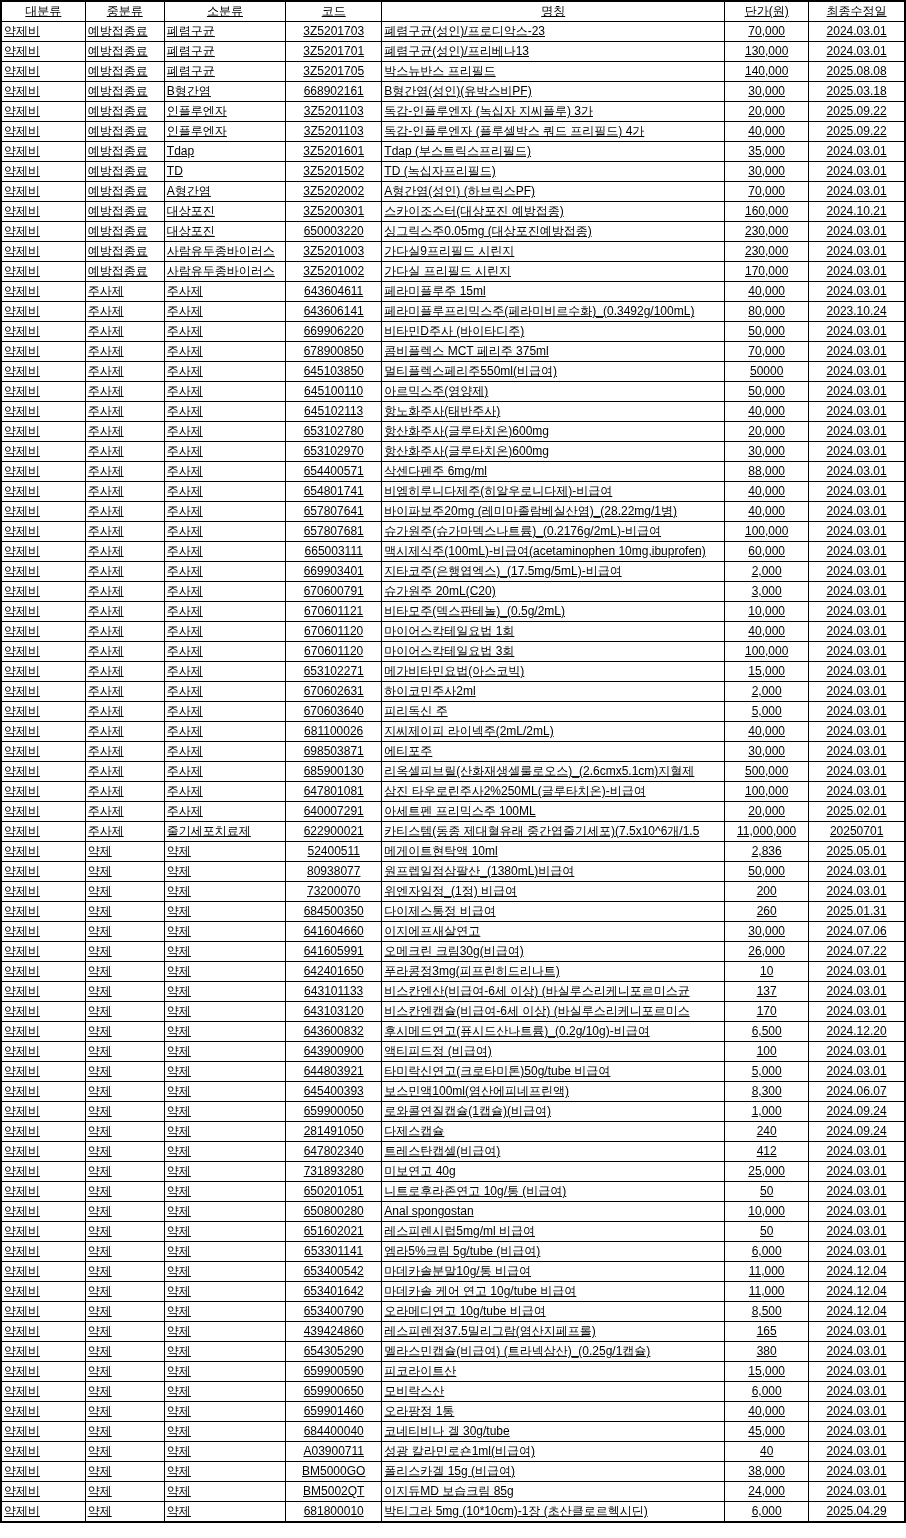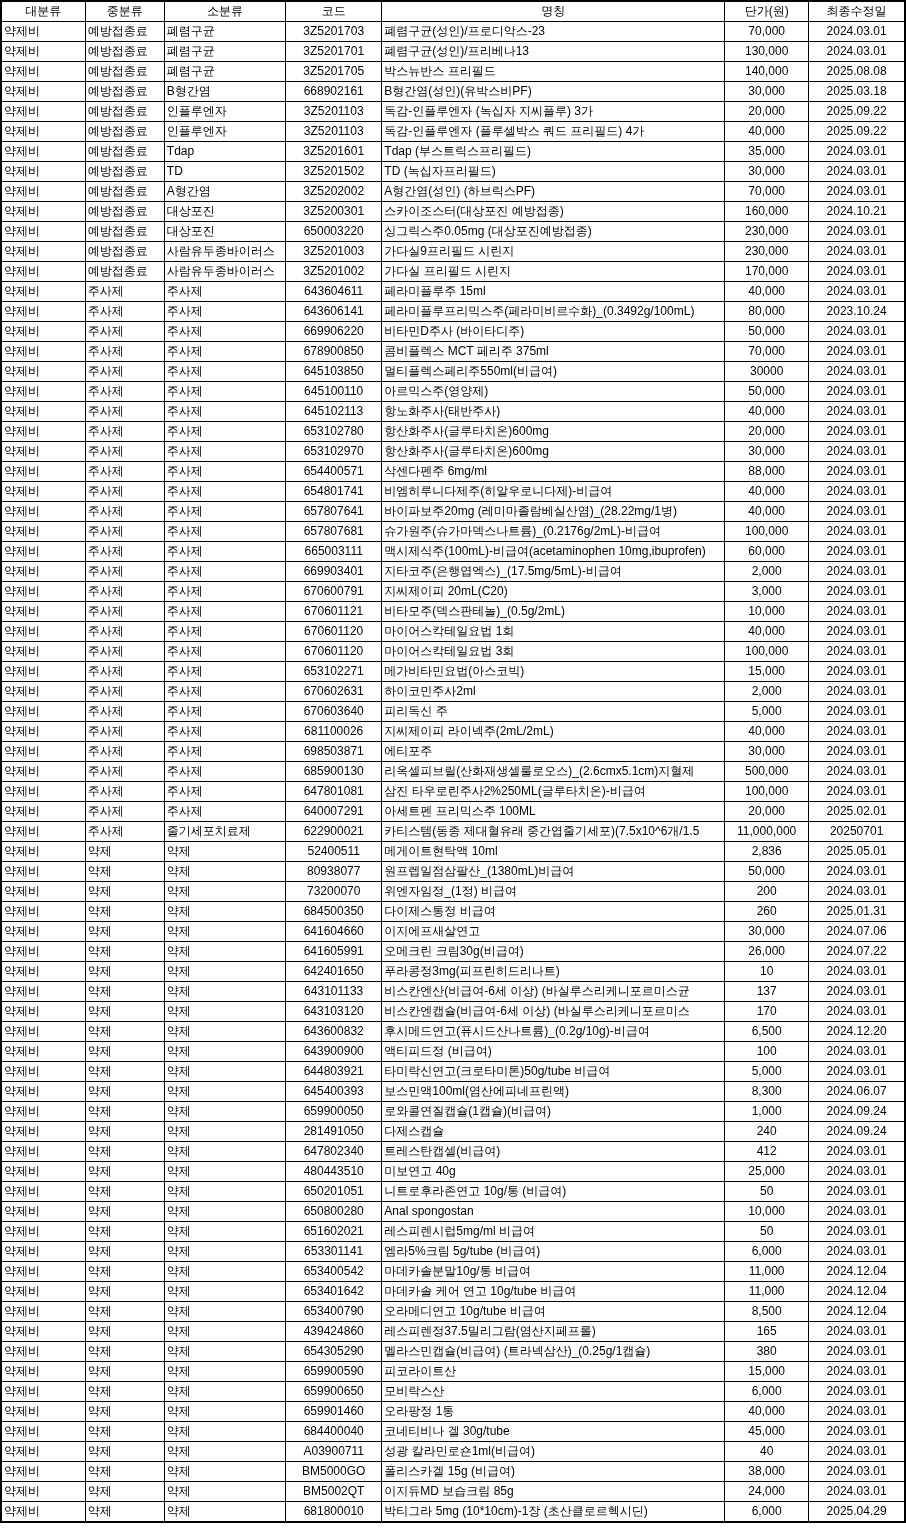--- a/index.html
+++ b/index.html
@@ -2,20 +2,21 @@
 <html><head>
 <meta charset="utf-8">
 <style>
   html, body {
     margin: 0;
     padding: 0;
     background: #ffffff;
   }
   .sheet {
     width: 735px;
+    text-decoration: underline;
   }
   table.price-table {
     border-collapse: collapse;
     table-layout: fixed;
     width: 906px;
     border: 2px solid #000000;
     font-family: "Liberation Sans", "DejaVu Sans", sans-serif;
     font-size: 12px;
     color: #000000;
     background: #ffffff;
@@ -224,21 +225,21 @@
           <td class="c4">콤비플렉스 MCT 페리주 375ml</td>
           <td class="c5">70,000</td>
           <td class="c6">2024.03.01</td>
         </tr>
         <tr>
           <td class="c0">약제비</td>
           <td class="c1">주사제</td>
           <td class="c2">주사제</td>
           <td class="c3">645103850</td>
           <td class="c4">멀티플렉스페리주550ml(비급여)</td>
-          <td class="c5">30000</td>
+          <td class="c5">50000</td>
           <td class="c6">2024.03.01</td>
         </tr>
         <tr>
           <td class="c0">약제비</td>
           <td class="c1">주사제</td>
           <td class="c2">주사제</td>
           <td class="c3">645100110</td>
           <td class="c4">아르믹스주(영양제)</td>
           <td class="c5">50,000</td>
           <td class="c6">2024.03.01</td>
@@ -322,21 +323,21 @@
           <td class="c3">669903401</td>
           <td class="c4">지타코주(은행엽엑스)_(17.5mg/5mL)-비급여</td>
           <td class="c5">2,000</td>
           <td class="c6">2024.03.01</td>
         </tr>
         <tr>
           <td class="c0">약제비</td>
           <td class="c1">주사제</td>
           <td class="c2">주사제</td>
           <td class="c3">670600791</td>
-          <td class="c4">지씨제이피 20mL(C20)</td>
+          <td class="c4">슈가원주 20mL(C20)</td>
           <td class="c5">3,000</td>
           <td class="c6">2024.03.01</td>
         </tr>
         <tr>
           <td class="c0">약제비</td>
           <td class="c1">주사제</td>
           <td class="c2">주사제</td>
           <td class="c3">670601121</td>
           <td class="c4">비타모주(덱스판테놀)_(0.5g/2mL)</td>
           <td class="c5">10,000</td>
@@ -582,21 +583,21 @@
           <td class="c2">약제</td>
           <td class="c3">647802340</td>
           <td class="c4">트레스탄캡셀(비급여)</td>
           <td class="c5">412</td>
           <td class="c6">2024.03.01</td>
         </tr>
         <tr>
           <td class="c0">약제비</td>
           <td class="c1">약제</td>
           <td class="c2">약제</td>
-          <td class="c3">480443510</td>
+          <td class="c3">731893280</td>
           <td class="c4">미보연고 40g</td>
           <td class="c5">25,000</td>
           <td class="c6">2024.03.01</td>
         </tr>
         <tr>
           <td class="c0">약제비</td>
           <td class="c1">약제</td>
           <td class="c2">약제</td>
           <td class="c3">650201051</td>
           <td class="c4">니트로후라존연고 10g/통 (비급여)</td>

